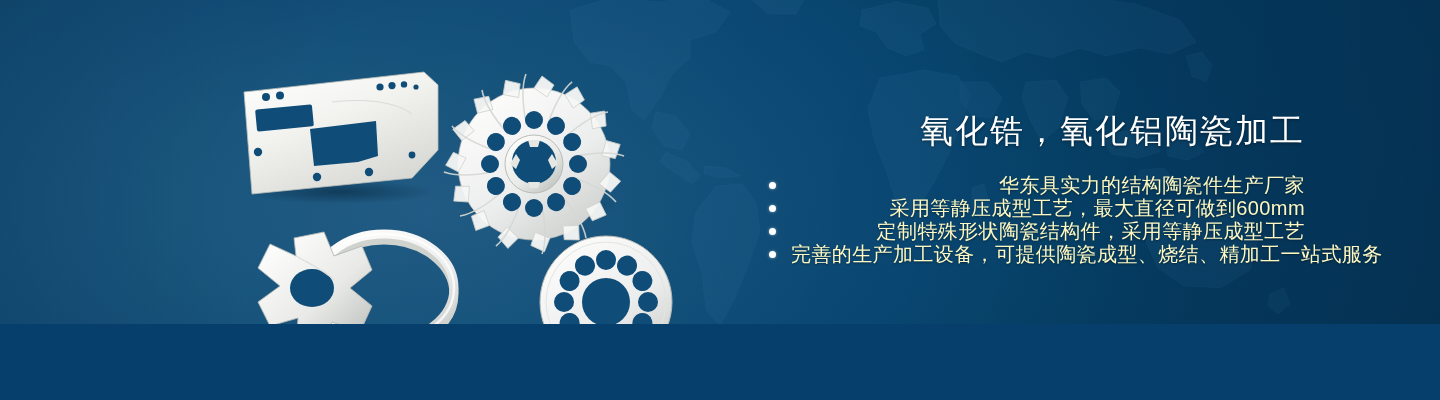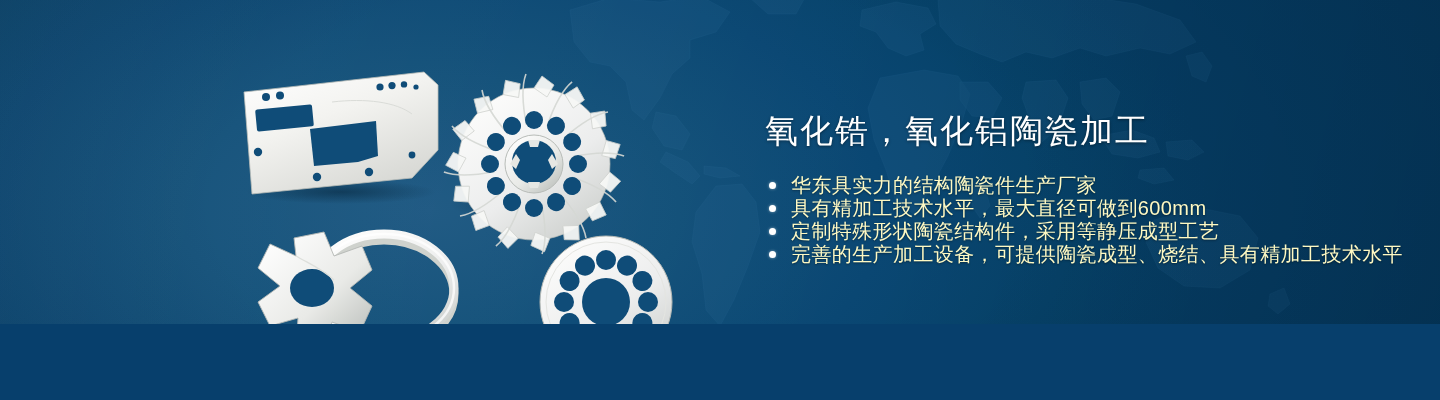--- a/index.html
+++ b/index.html
@@ -3,20 +3,21 @@
 <meta charset="utf-8">
 <style>
   html,body{margin:0;padding:0;background:#073f6c;}
   body{font-family:"Liberation Sans","DejaVu Sans",sans-serif;}
 
   #banner{
     position:relative;
     width:1440px;height:324px;
     overflow:hidden;
     background:#074270;
+    text-align:right;
   }
 
   
   .bg-base{
     position:absolute;inset:0;
     background:
       radial-gradient(ellipse 780px 420px at 430px 210px, #1d5882 0%, #125079 32%, #0a4773 58%, #064269 82%, #053e66 100%);
   }
   .bg-sheen{
     position:absolute;inset:0;
@@ -276,26 +277,26 @@
 
   <div class="copy">
     <h1 class="headline">氧化锆，氧化铝陶瓷加工</h1>
     <ul class="bullets">
       <li>
         <span class="dot"></span>
         <span>华东具实力的结构陶瓷件生产厂家</span>
       </li>
       <li>
         <span class="dot"></span>
-        <span>具有精加工技术水平，最大直径可做到600mm</span>
+        <span>采用等静压成型工艺，最大直径可做到600mm</span>
       </li>
       <li>
         <span class="dot"></span>
         <span>定制特殊形状陶瓷结构件，采用等静压成型工艺</span>
       </li>
       <li>
         <span class="dot"></span>
-        <span>完善的生产加工设备，可提供陶瓷成型、烧结、具有精加工技术水平</span>
+        <span>完善的生产加工设备，可提供陶瓷成型、烧结、精加工一站式服务</span>
       </li>
     </ul>
   </div>
 
 </div>
 
 </body></html>

